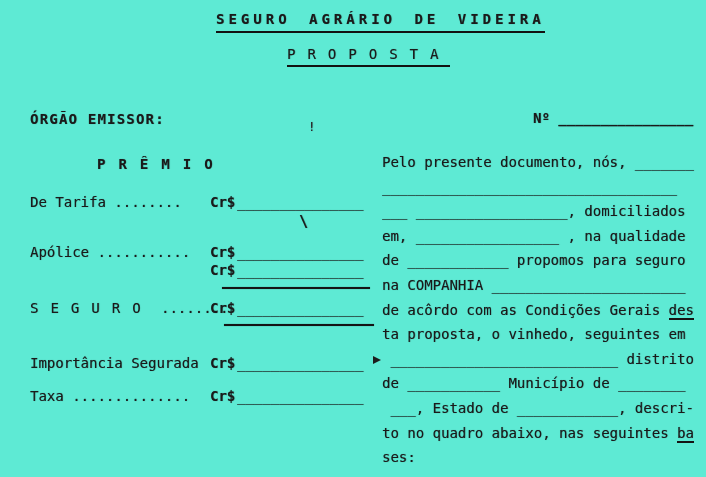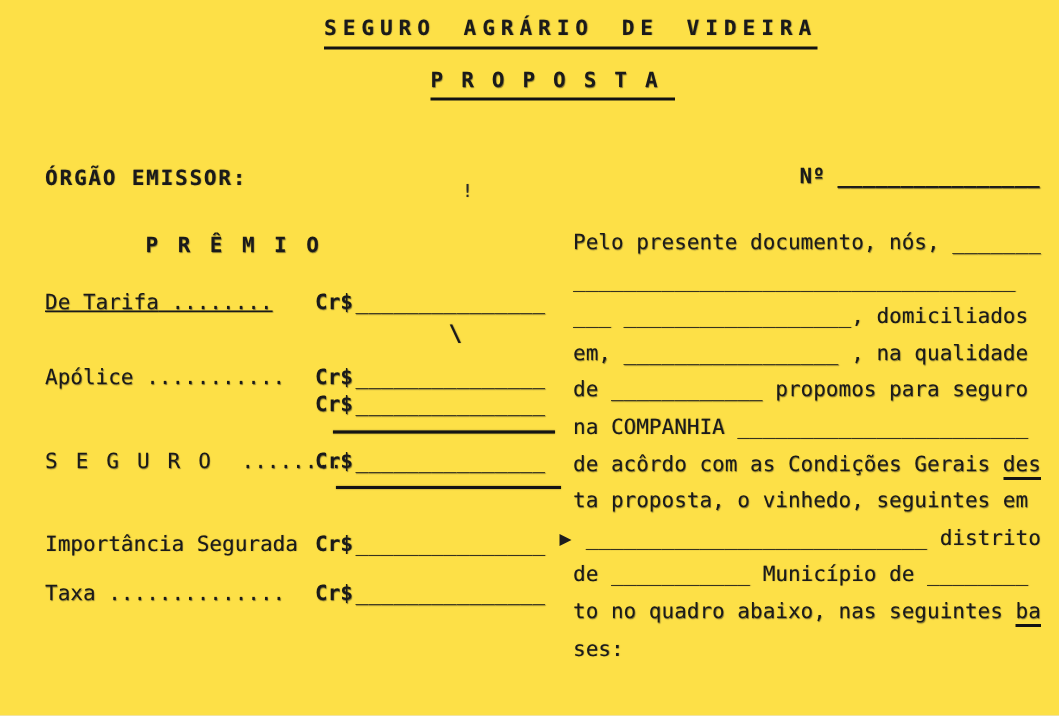--- a/index.html
+++ b/index.html
@@ -1,50 +1,50 @@
 <!DOCTYPE html>
 <html><head>
 <meta charset="utf-8">
 <style>
   html,body{margin:0;padding:0;background:#e8e8e8;}
   .page{
     position:relative;
     width:706px;height:477px;
-    background:#fde047;
+    background:#5eead4;
     font-family:"DejaVu Sans Mono","Liberation Mono",monospace;
     color:#1a1a1a;
     overflow:hidden;
     text-shadow:0.4px 0.4px 0.7px rgba(25,25,25,0.55);
   }
   
   .title{
     position:absolute;left:216px;top:11px;margin:0;
     font-size:14px;font-weight:700;letter-spacing:4px;word-spacing:6px;
     border-bottom:2px solid #121212;padding-bottom:4px;
   }
   .subtitle{
     position:absolute;left:287px;top:46px;margin:0;
-    font-size:14px;font-weight:700;letter-spacing:12px;
+    font-size:14px;font-weight:400;letter-spacing:12px;
     border-bottom:2px solid #121212;padding-bottom:3px;
   }
   .issuer{position:absolute;left:30px;top:111px;font-size:14px;letter-spacing:1.2px;font-weight:700;}
   .numrow{position:absolute;left:533px;top:110px;font-size:14px;white-space:pre;font-weight:700;}
   .numrow .blank{letter-spacing:0;}
   .premium-heading{
     position:absolute;left:97px;top:156px;
     font-size:14px;font-weight:700;letter-spacing:13px;
   }
   
   #left-rows{position:absolute;left:30px;top:0;width:360px;height:477px;}
   .lrow{position:absolute;left:0;font-size:14px;white-space:pre;line-height:16px;width:360px;}
   .lrow .cur{position:absolute;left:180px;top:0;font-weight:700;}
   .lrow .amt{position:absolute;left:207px;top:0;letter-spacing:0;}
   .lrow .unit{position:absolute;left:306px;top:0;font-weight:700;}
   .lbl.spaced{letter-spacing:12px;}
-  #left-rows .lrow:nth-child(1){top:194px;text-decoration:underline;}
+  #left-rows .lrow:nth-child(1){top:194px;}
   #left-rows .lrow:nth-child(2){top:244px;}
   #left-rows .lrow:nth-child(3){top:262px;}
   #left-rows .lrow:nth-child(4){top:300px;}
   #left-rows .lrow:nth-child(5){top:355px;}
   #left-rows .lrow:nth-child(6){top:388px;}
   #left-rows .lrow:nth-child(7){top:422px;}
   .rule{position:absolute;height:2px;background:#141414;box-shadow:0 0 1px rgba(0,0,0,.6);}
   #sum-rule{left:222px;top:287px;width:148px;}
   #total-rule{left:224px;top:324px;width:150px;}
   
@@ -90,20 +90,21 @@
       <div class="line"><span>Pelo presente documento, nós, _______</span></div>
       <div class="line"><span>___________________________________</span></div>
       <div class="line"><span>___ __________________, domiciliados</span></div>
       <div class="line"><span>em, _________________ , na qualidade</span></div>
       <div class="line"><span>de ____________ propomos para seguro</span></div>
       <div class="line"><span>na COMPANHIA _______________________</span></div>
       <div class="line"><span>de acôrdo com as Condições Gerais </span><span class="u">des</span></div>
       <div class="line"><span>ta proposta, o vinhedo, seguintes em</span></div>
       <div class="line"><span class="arrow"></span><span> ___________________________ distrito</span></div>
       <div class="line"><span>de ___________ Município de ________</span></div>
+      <div class="line"><span> ___, Estado de ____________, descri-</span></div>
       <div class="line"><span>to no quadro abaixo, nas seguintes </span><span class="u">ba</span></div>
       <div class="line"><span>ses:</span></div>
     </div>
 
   <span class="stray-backslash">\</span>
   <span class="stray-tick">!</span>
 
 </div>
 
 </body></html>

